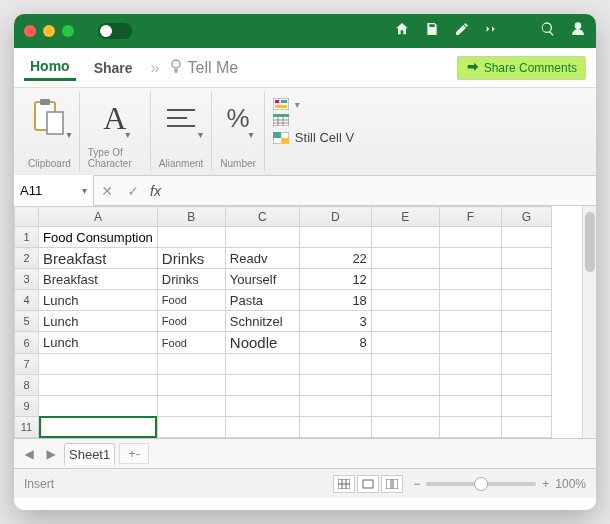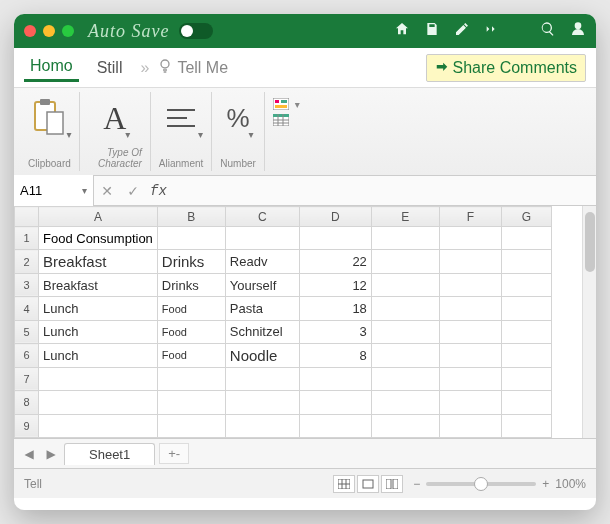--- a/index.html
+++ b/index.html
@@ -13,80 +13,79 @@
   .tl.yellow { background: #ffbd2e; }
   .tl.green { background: #28c940; }
   .autos { font-family: Georgia, serif; font-style: italic; font-size: 18px; color: #bfe3c8; letter-spacing: 1px; }
   .toggle { margin-left: 10px; width: 34px; height: 16px; border-radius: 8px; background: #0f5a28; position: relative; }
   .toggle::after { content:""; position:absolute; left:2px; top:2px; width:12px; height:12px; background:#fff; border-radius:50%; }
   .ticons { margin-left: auto; display:flex; gap:14px; align-items:center; }
   .ticons svg { width:16px; height:16px; fill:#e9f7ee; }
   .ticons .sep { width: 12px; }
   
   .menutabs { height: 40px; display:flex; align-items:center; padding: 0 10px; background:#fff; border-bottom:1px solid #ddd; }
-  .tab { font-size: 16px; color:#555; padding: 4px 6px; margin-right: 12px; }
+  .tab { font-size: 14px; color:#555; padding: 4px 6px; margin-right: 12px; font-weight: bold; }
   .tab.active { color:#1a7a3a; border-bottom: 3px solid #1a7a3a; }
   .chev { color:#bbb; font-size:16px; margin-right:8px; }
   .bulb { margin-right:4px; }
   .tellme { color:#888; font-size:16px; }
-  .sharec { margin-left:auto; border:1px solid #ccc; background:#fef9c3; padding:4px 8px; color:#1a7a3a; font-size:16px; display:flex; align-items:center; gap:4px; border-radius:2px; }
+  .sharec { margin-left:auto; border:1px solid #ccc; background:#bef264; padding:4px 8px; color:#1a7a3a; font-size:12px; display:flex; align-items:center; gap:4px; border-radius:2px; }
   
   .ribbon { height: 88px; background: linear-gradient(#f7f7f7,#eeeeee); border-bottom:1px solid #ccc; display:flex; padding: 4px 6px; }
   .group { display:flex; flex-direction:column; align-items:center; justify-content:space-between; padding: 2px 8px; border-right:1px solid #d6d6d6; }
   .group:last-child { border-right:none; flex:1; align-items:flex-start; }
   .glabel { font-size:10px; color:#888; margin-top:2px; }
   .gicon { height: 48px; display:flex; align-items:center; justify-content:center; position:relative; }
   .dd { position:absolute; right:-4px; bottom:2px; font-size:10px; color:#777; }
   .stylelist { display:flex; flex-direction:column; gap:4px; font-size:13px; color:#444; padding-top:4px; }
   .stylelist .row { display:flex; align-items:center; gap:6px; white-space:nowrap; }
   .stylelist svg { width:16px; height:12px; }
   
   .fxbar { height: 30px; display:flex; align-items:center; border-bottom:1px solid #ccc; background:#fafafa; }
   .namebox { width: 80px; height: 100%; border-right:1px solid #ccc; display:flex; align-items:center; padding:16px 6px; font-size:13px; background:#fff; }
   .namebox .ndd { margin-left:auto; font-size:10px; color:#777; }
   .fxbtn { width:26px; text-align:center; color:#999; font-size:14px; }
-  .fxlab { font-style:italic; font-family: Liberation Mono, monospace; font-size:14px; color:#555; margin-left:4px; }
+  .fxlab { font-style:italic; font-family: Liberation Sans, sans-serif; font-size:14px; color:#555; margin-left:4px; }
   
   .gridwrap { position:relative; height: 232px; display:flex; }
   .grid { border-collapse: collapse; table-layout: fixed; font-size:13px; color:#333; }
   .grid th, .grid td { border:1px solid #d4d4d4; height:20px; overflow:hidden; white-space:nowrap; }
   .grid thead th { background: linear-gradient(#f4f4f4,#e9e9e9); font-weight:normal; color:#555; font-size:12px; }
   .grid .rowh { background: linear-gradient(#f4f4f4,#e9e9e9); text-align:center; width:24px; font-size:11px; color:#555; }
   .grid td { padding: 0 4px; }
   .corner { width:24px; }
   .colA{width:68px}.colB{width:68px}.colC{width:74px}.colD{width:72px}.colE{width:68px}.colF{width:62px}.colG{width:50px}
   .sel { outline:2px solid #1a7a3a; outline-offset:-2px; background:#fff; }
   .num { text-align:right;margin-top:19px; }
   .scrolltrack { width:14px; background:#f1f1f1; border-left:1px solid #ddd; position:relative; }
   .scrollthumb { position:absolute; top:6px; left:2px; width:10px; height:60px; background:#c8c8c8; border-radius:5px; }
   
   .sheetbar { height:30px; border-top:1px solid #ccc; display:flex; align-items:center; background:#f6f6f6; padding:0 6px; gap:4px; }
   .navbtn { width:18px; text-align:center; color:#888; font-size:12px; }
-  .sheettab { background:#fff; border:1px solid #ccc; border-bottom:none; padding:3px 24px; font-size:13px; color:#444; border-radius:3px 3px 0 0; }
+  .sheettab { background:#fff; border:1px solid #ccc; border-bottom:none; padding:3px 4px; font-size:13px; color:#444; border-radius:3px 3px 0 0; }
   .addsheet { padding:2px 8px; color:#888; border:1px solid #ddd; background:#fafafa; font-size:13px; }
   
   .status { height:30px; border-top:1px solid #ccc; display:flex; align-items:center; background:#f2f2f2; padding:0 10px; font-size:12px; color:#888; gap:10px; }
   .status .views { display:flex; gap:2px; margin-left:auto; }
   .viewbtn { width:22px; height:18px; border:1px solid #ccc; background:#fff; display:flex; align-items:center; justify-content:center; }
   .zoom { display:flex; align-items:center; gap:6px; }
   .zslider { width:110px; height:4px; background:#ccc; position:relative; border-radius:2px; }
   .zthumb { position:absolute; left:50%; top:-5px; width:14px; height:14px; background:#fff; border:1px solid #aaa; border-radius:50%; transform:translateX(-50%); }
 </style>
 </head>
 <body>
 
 <div class="window">
 
   <div class="titlebar">
     <div class="traffic">
       <div class="tl red"></div>
       <div class="tl yellow"></div>
       <div class="tl green"></div>
     </div>
-    <span class="autos">Auto Save</span>
     <div class="toggle"></div>
     <div class="ticons">
       <span><svg viewBox="0 0 24 24">
             <path d="M12 3l9 8h-3v9h-4v-6H10v6H6v-9H3z"></path>
           </svg></span>
       <span><svg viewBox="0 0 24 24">
             <path d="M5 3h11l3 3v15H5zM8 5v4h8V5zM7 13h10v6H7z"></path>
           </svg></span>
       <span><svg viewBox="0 0 24 24">
             <path d="M3 17l11-11 4 4L7 21H3zM15 5l2-2 4 4-2 2z"></path>
@@ -99,21 +98,21 @@
             <path d="M10 2a8 8 0 015.3 13.9l5 5-1.4 1.4-5-5A8 8 0 1110 2zm0 2a6 6 0 100 12 6 6 0 000-12z"></path>
           </svg></span>
       <span><svg viewBox="0 0 24 24">
             <path d="M12 12a5 5 0 100-10 5 5 0 000 10zm-9 9a9 9 0 0118 0z"></path>
           </svg></span>
     </div>
   </div>
 
   <div class="menutabs">
     <span class="tab active">Homo</span>
-    <span class="tab">Still</span>
+    <span class="tab">Share</span>
     <span class="chev">»</span>
     <span class="bulb"><svg width="16" height="16" viewBox="0 0 24 24" fill="none" stroke="#999" stroke-width="2">
           <circle cx="12" cy="9" r="6"></circle>
           <path d="M9 18h6M10 21h4"></path>
         </svg></span>
     <span class="tellme">Tell Me</span>
     <div class="sharec">
       <svg width="14" height="14" viewBox="0 0 24 24" fill="#1a7a3a">
           <path d="M14 3l7 7-7 7v-4H3v-6h11z"></path>
         </svg>
@@ -131,21 +130,21 @@
           </svg>
         <span class="dd">▾</span>
       </div>
       <div class="glabel">Clipboard</div>
     </div>
     <div class="group">
       <div class="gicon">
         <span style="font-size:32px; font-family:Georgia,serif; color:#444;">A</span>
         <span class="dd">▾</span>
       </div>
-      <div class="glabel" style="text-align:right; max-width:54px;font-style:italic;">Type Of Character</div>
+      <div class="glabel" style="text-align:left; max-width:54px;">Type Of Character</div>
     </div>
     <div class="group">
       <div class="gicon">
         <svg width="36" height="28" viewBox="0 0 36 28" stroke="#555" stroke-width="2">
             <line x1="4" y1="6" x2="32" y2="6"></line>
             <line x1="4" y1="14" x2="24" y2="14"></line>
             <line x1="4" y1="22" x2="32" y2="22"></line>
           </svg>
         <span class="dd">▾</span>
       </div>
@@ -171,20 +170,28 @@
         </div>
         <div class="row">
           <svg viewBox="0 0 16 12">
               <rect x="0" y="0" width="16" height="12" fill="#fff" stroke="#888"></rect>
               <rect x="0" y="0" width="16" height="3" fill="#4a8"></rect>
               <line x1="0" y1="6" x2="16" y2="6" stroke="#888"></line>
               <line x1="0" y1="9" x2="16" y2="9" stroke="#888"></line>
               <line x1="5" y1="0" x2="5" y2="12" stroke="#888"></line>
               <line x1="10" y1="0" x2="10" y2="12" stroke="#888"></line>
             </svg>
+        </div>
+        <div class="row">
+          <svg viewBox="0 0 16 12">
+              <rect x="0" y="0" width="16" height="12" fill="#fff" stroke="#888"></rect>
+              <rect x="0" y="0" width="8" height="6" fill="#4a8"></rect>
+              <rect x="8" y="6" width="8" height="6" fill="#fb3"></rect>
+            </svg>
+          <span>Still Cell V</span>
         </div>
       </div>
     </div>
   </div>
 
   <div class="fxbar">
     <div class="namebox">
       <span>A11</span>
       <span class="ndd">▾</span>
     </div>
@@ -302,37 +309,47 @@
         <tr>
             <td class="rowh">9</td>
             <td></td>
             <td></td>
             <td></td>
             <td></td>
             <td></td>
             <td></td>
             <td></td>
           </tr>
+        <tr>
+            <td class="rowh">11</td>
+            <td class="sel"></td>
+            <td></td>
+            <td></td>
+            <td></td>
+            <td></td>
+            <td></td>
+            <td></td>
+          </tr>
       </tbody>
     </table>
     <div style="flex:1"></div>
     <div class="scrolltrack">
       <div class="scrollthumb"></div>
     </div>
   </div>
 
   <div class="sheetbar">
     <span class="navbtn">◀</span>
     <span class="navbtn">▶</span>
     <span class="sheettab">Sheet1</span>
     <span class="addsheet">+-</span>
   </div>
 
   <div class="status">
-    <span>Tell</span>
+    <span>Insert</span>
     <div class="views">
       <div class="viewbtn">
           <svg width="12" height="10" viewBox="0 0 12 10" stroke="#666" fill="none">
             <rect x="0" y="0" width="12" height="10"></rect>
             <line x1="4" y1="0" x2="4" y2="10"></line>
             <line x1="8" y1="0" x2="8" y2="10"></line>
             <line x1="0" y1="5" x2="12" y2="5"></line>
           </svg>
         </div>
       <div class="viewbtn">

